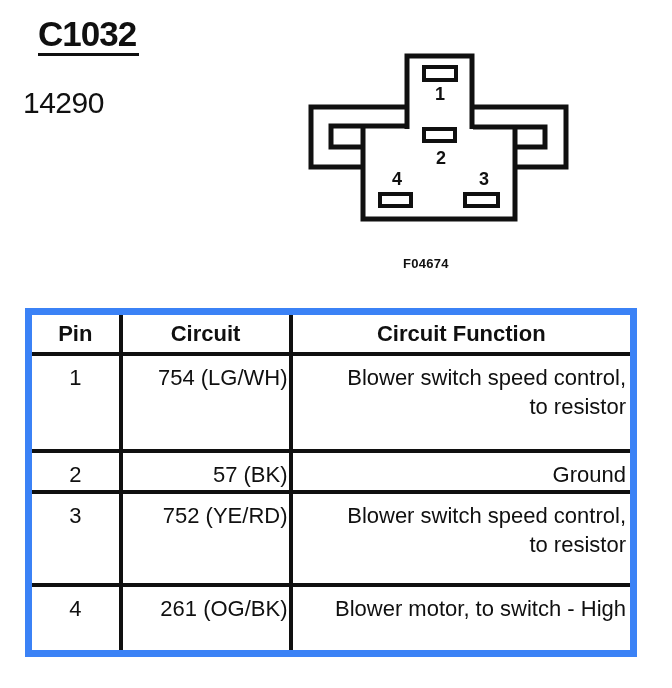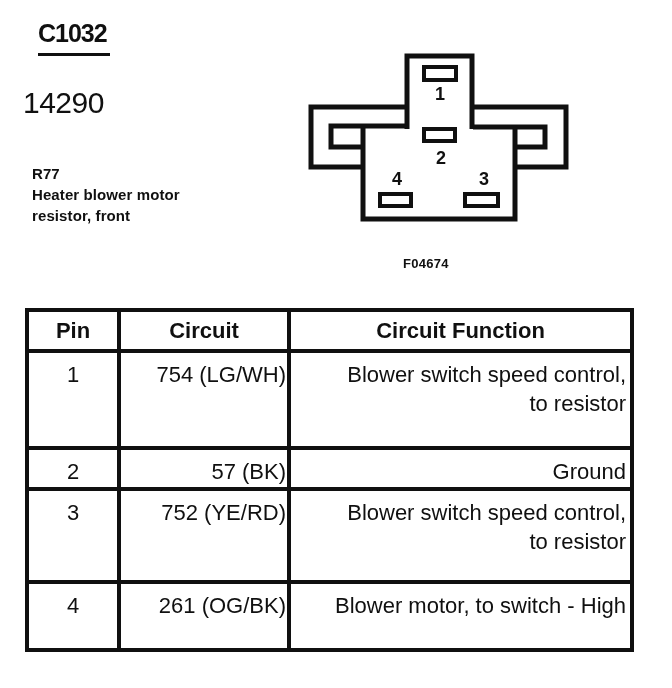--- a/index.html
+++ b/index.html
@@ -2,33 +2,33 @@
 <html><head>
 <meta charset="utf-8">
 <style>
   html,body{margin:0;padding:0;background:#e8e8e8;}
   .page{
     position:relative;width:672px;height:688px;background:#ffffff;
     font-family:"Liberation Sans","DejaVu Sans",sans-serif;color:#101010;
     overflow:hidden;margin:0 auto;
   }
   
-  .connector-id{position:absolute;left:38px;top:16px;font-size:25px;font-weight:bold;letter-spacing:-1px;line-height:35px;}
+  .connector-id{position:absolute;left:38px;top:16px;font-size:35px;font-weight:bold;letter-spacing:-1px;line-height:35px;}
   .connector-id .ul{display:inline-block;border-bottom:3px solid #101010;padding:0 3px 2px 0;}
   .part-number{position:absolute;left:23px;top:88px;font-size:30px;font-weight:normal;letter-spacing:-0.5px;line-height:30px;}
   .component{position:absolute;left:32px;top:163px;font-size:15px;font-weight:bold;line-height:21px;letter-spacing:0.1px;}
   
   .connector-svg{position:absolute;left:295px;top:40px;width:290px;height:240px;}
   .connector-svg path{fill:none;stroke:#101010;stroke-width:5;}
   .connector-svg rect{fill:#ffffff;stroke:#101010;stroke-width:4;}
   .connector-svg text{font-family:"Liberation Sans","DejaVu Sans",sans-serif;font-size:18px;font-weight:bold;fill:#101010;text-anchor:middle;}
   .figure-label{position:absolute;left:403px;top:256px;font-size:13px;font-weight:bold;letter-spacing:0.3px;}
   
   .table-wrap{position:absolute;left:25px;top:308px;}
-  table.pinout{border-collapse:collapse;table-layout:fixed;width:605px;border:1px solid #3b82f6;}
+  table.pinout{border-collapse:collapse;table-layout:fixed;width:605px;border:7px solid #3b82f6;}
   table.pinout th,table.pinout td{border:4px solid #101010;overflow:hidden;}
   table.pinout th{font-size:22px;font-weight:bold;text-align:center;vertical-align:middle;height:33px;padding:2px 0;}
   table.pinout td{font-size:22px;font-weight:normal;vertical-align:top;padding-top:7px;line-height:29px;}
   td.pin-cell{text-align:center;}
   td.circuit-cell{text-align:right;}
   td.function-cell{text-align:right;padding-left:16px;padding-right:4px;white-space:pre-line;}
   tr.row-tall{height:97px;}
   tr.row-short{height:35px;}
   tr.row-tall2{height:93px;}
   tr.row-med{height:68px;}
@@ -37,25 +37,20 @@
 <body>
 
 <div class="page">
 
   <div class="connector-id">
     <span class="ul">C1032</span>
   </div>
 
   <div class="part-number">14290</div>
 
-  <div class="component">
-    <div>R77</div>
-    <div>Heater blower motor</div>
-    <div>resistor, front</div>
-  </div>
 
   <svg class="connector-svg" viewBox="295 40 290 240" aria-hidden="true">
     <path d="M407 129 L407 56 L472 56 L472 129"></path>
     <path d="M409 107 L311 107 L311 167 L363 167"></path>
     <path d="M470 107 L566 107 L566 167 L515 167"></path>
     <path d="M363 126 L363 219 L515 219 L515 127"></path>
     <path d="M406 126 L331 126 L331 147 L363 147"></path>
     <path d="M473 127 L545 127 L545 147 L515 147"></path>
 
     <rect x="424" y="67" width="32" height="13"></rect>

